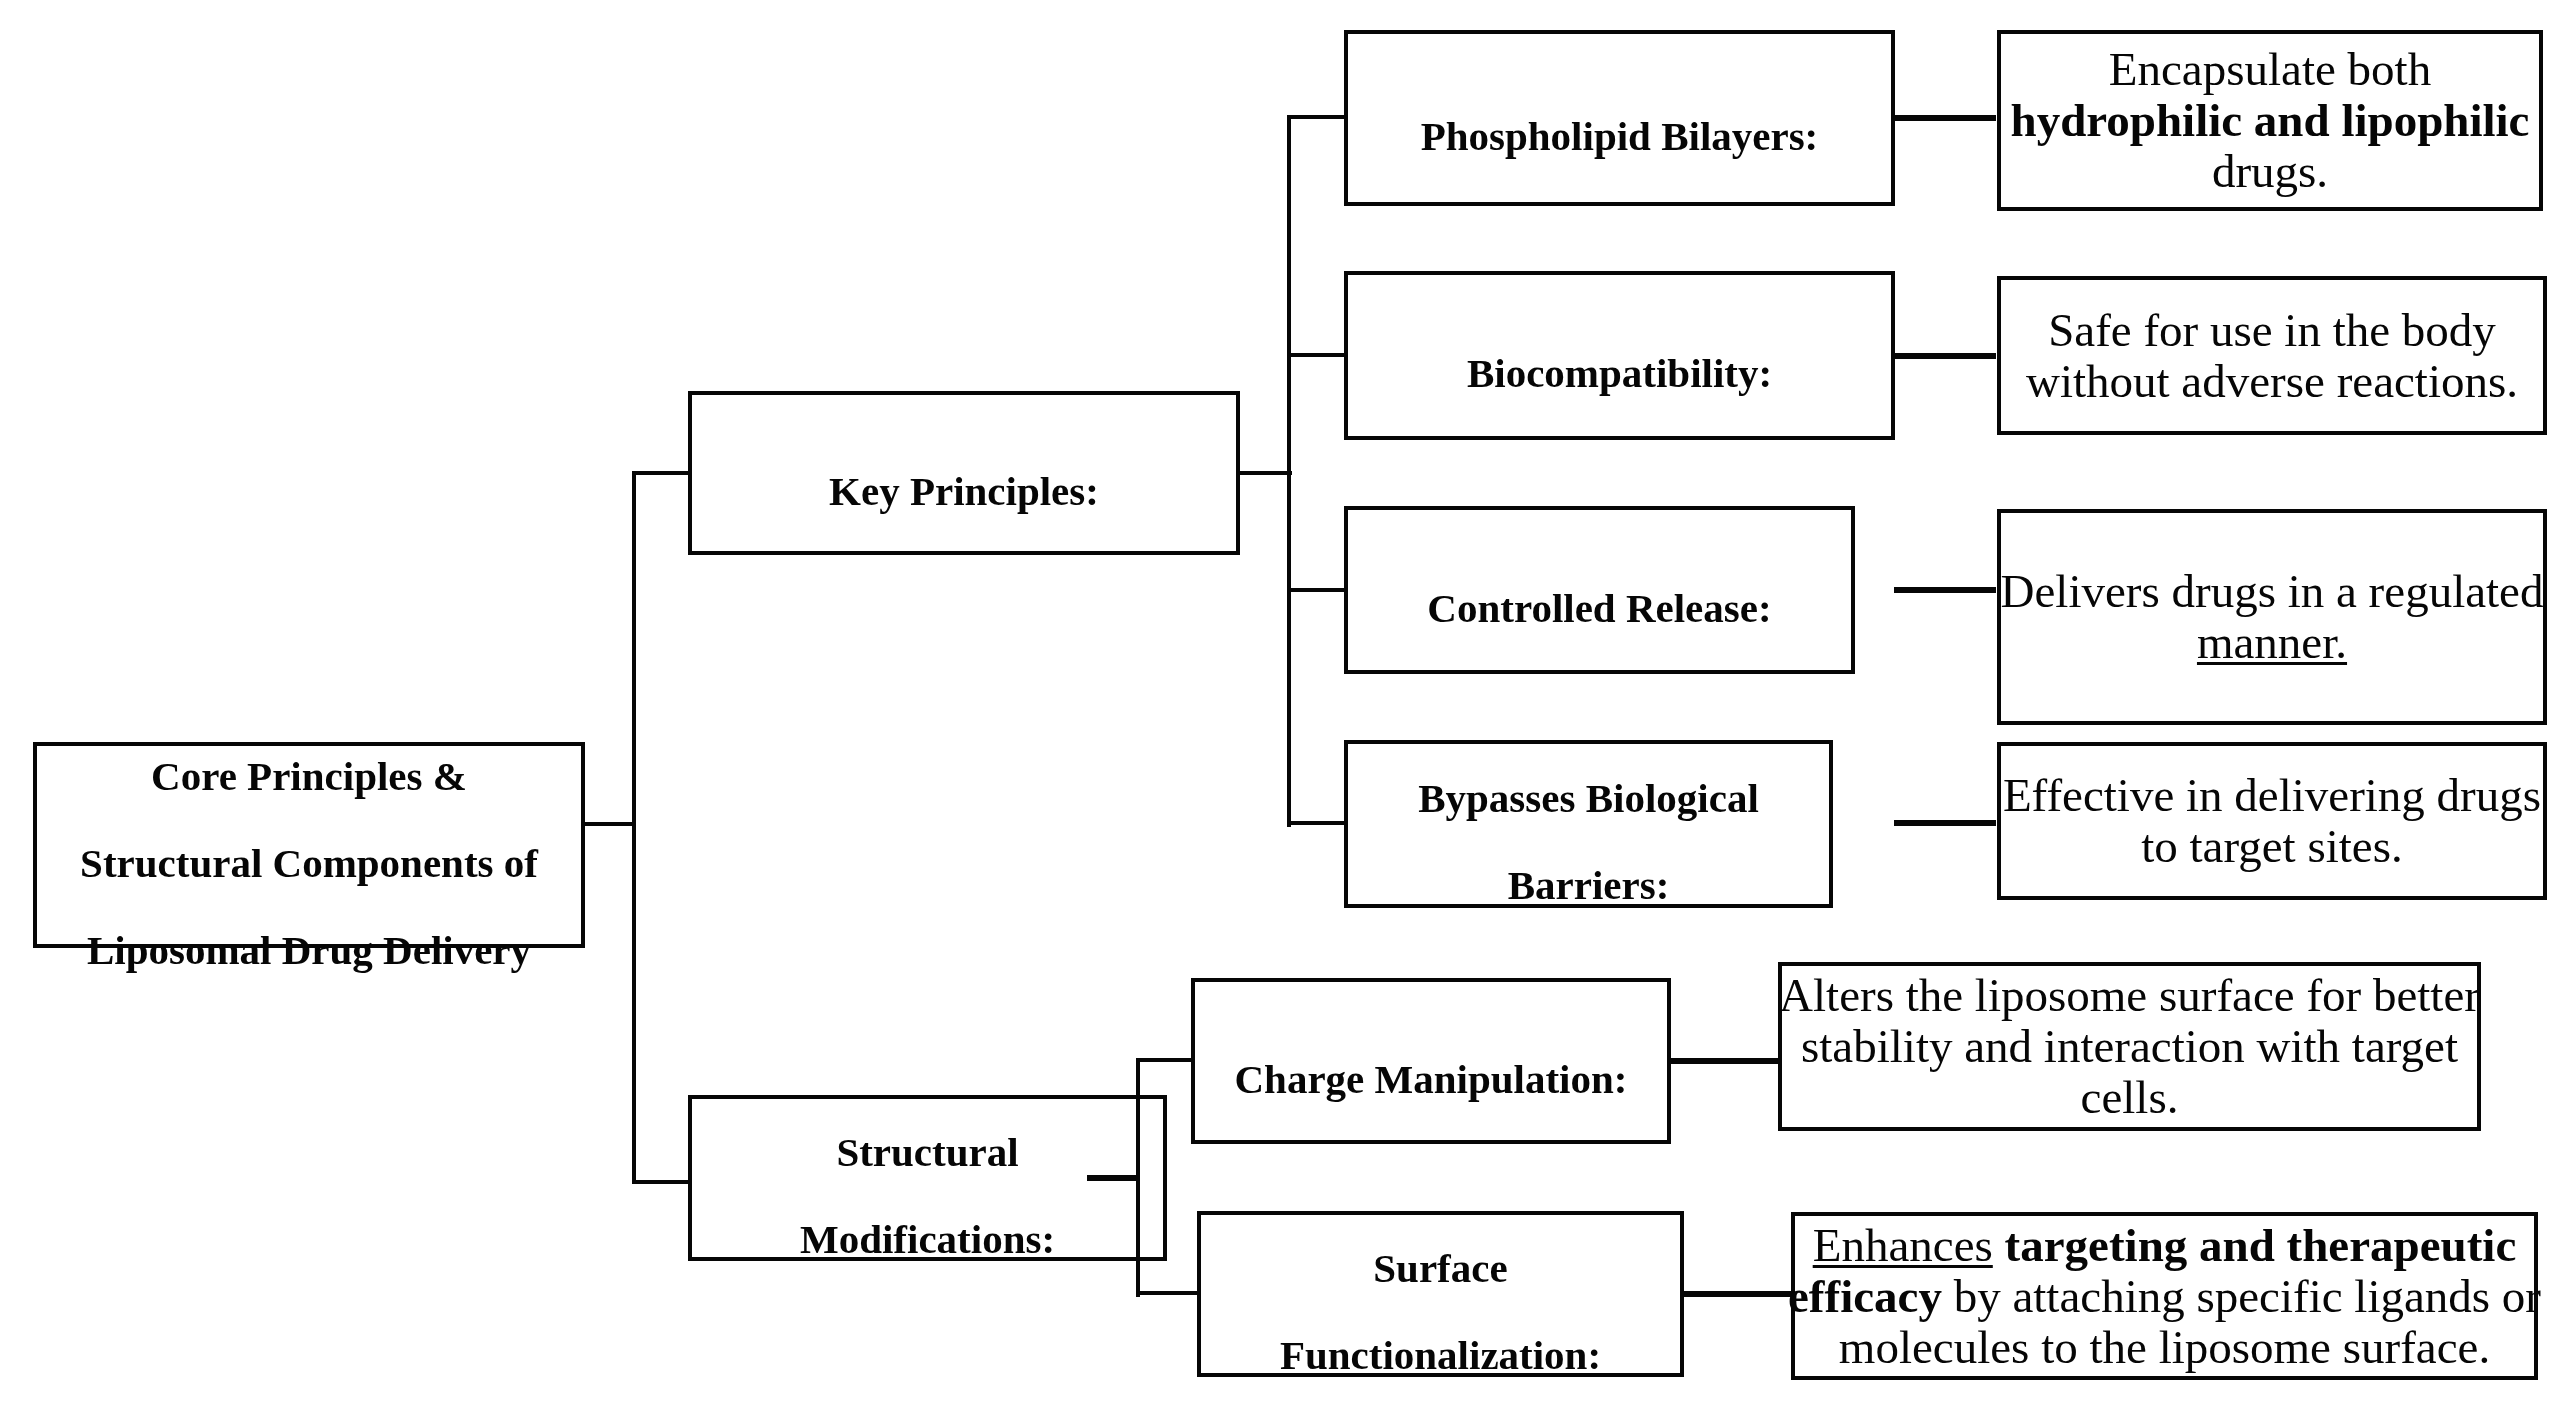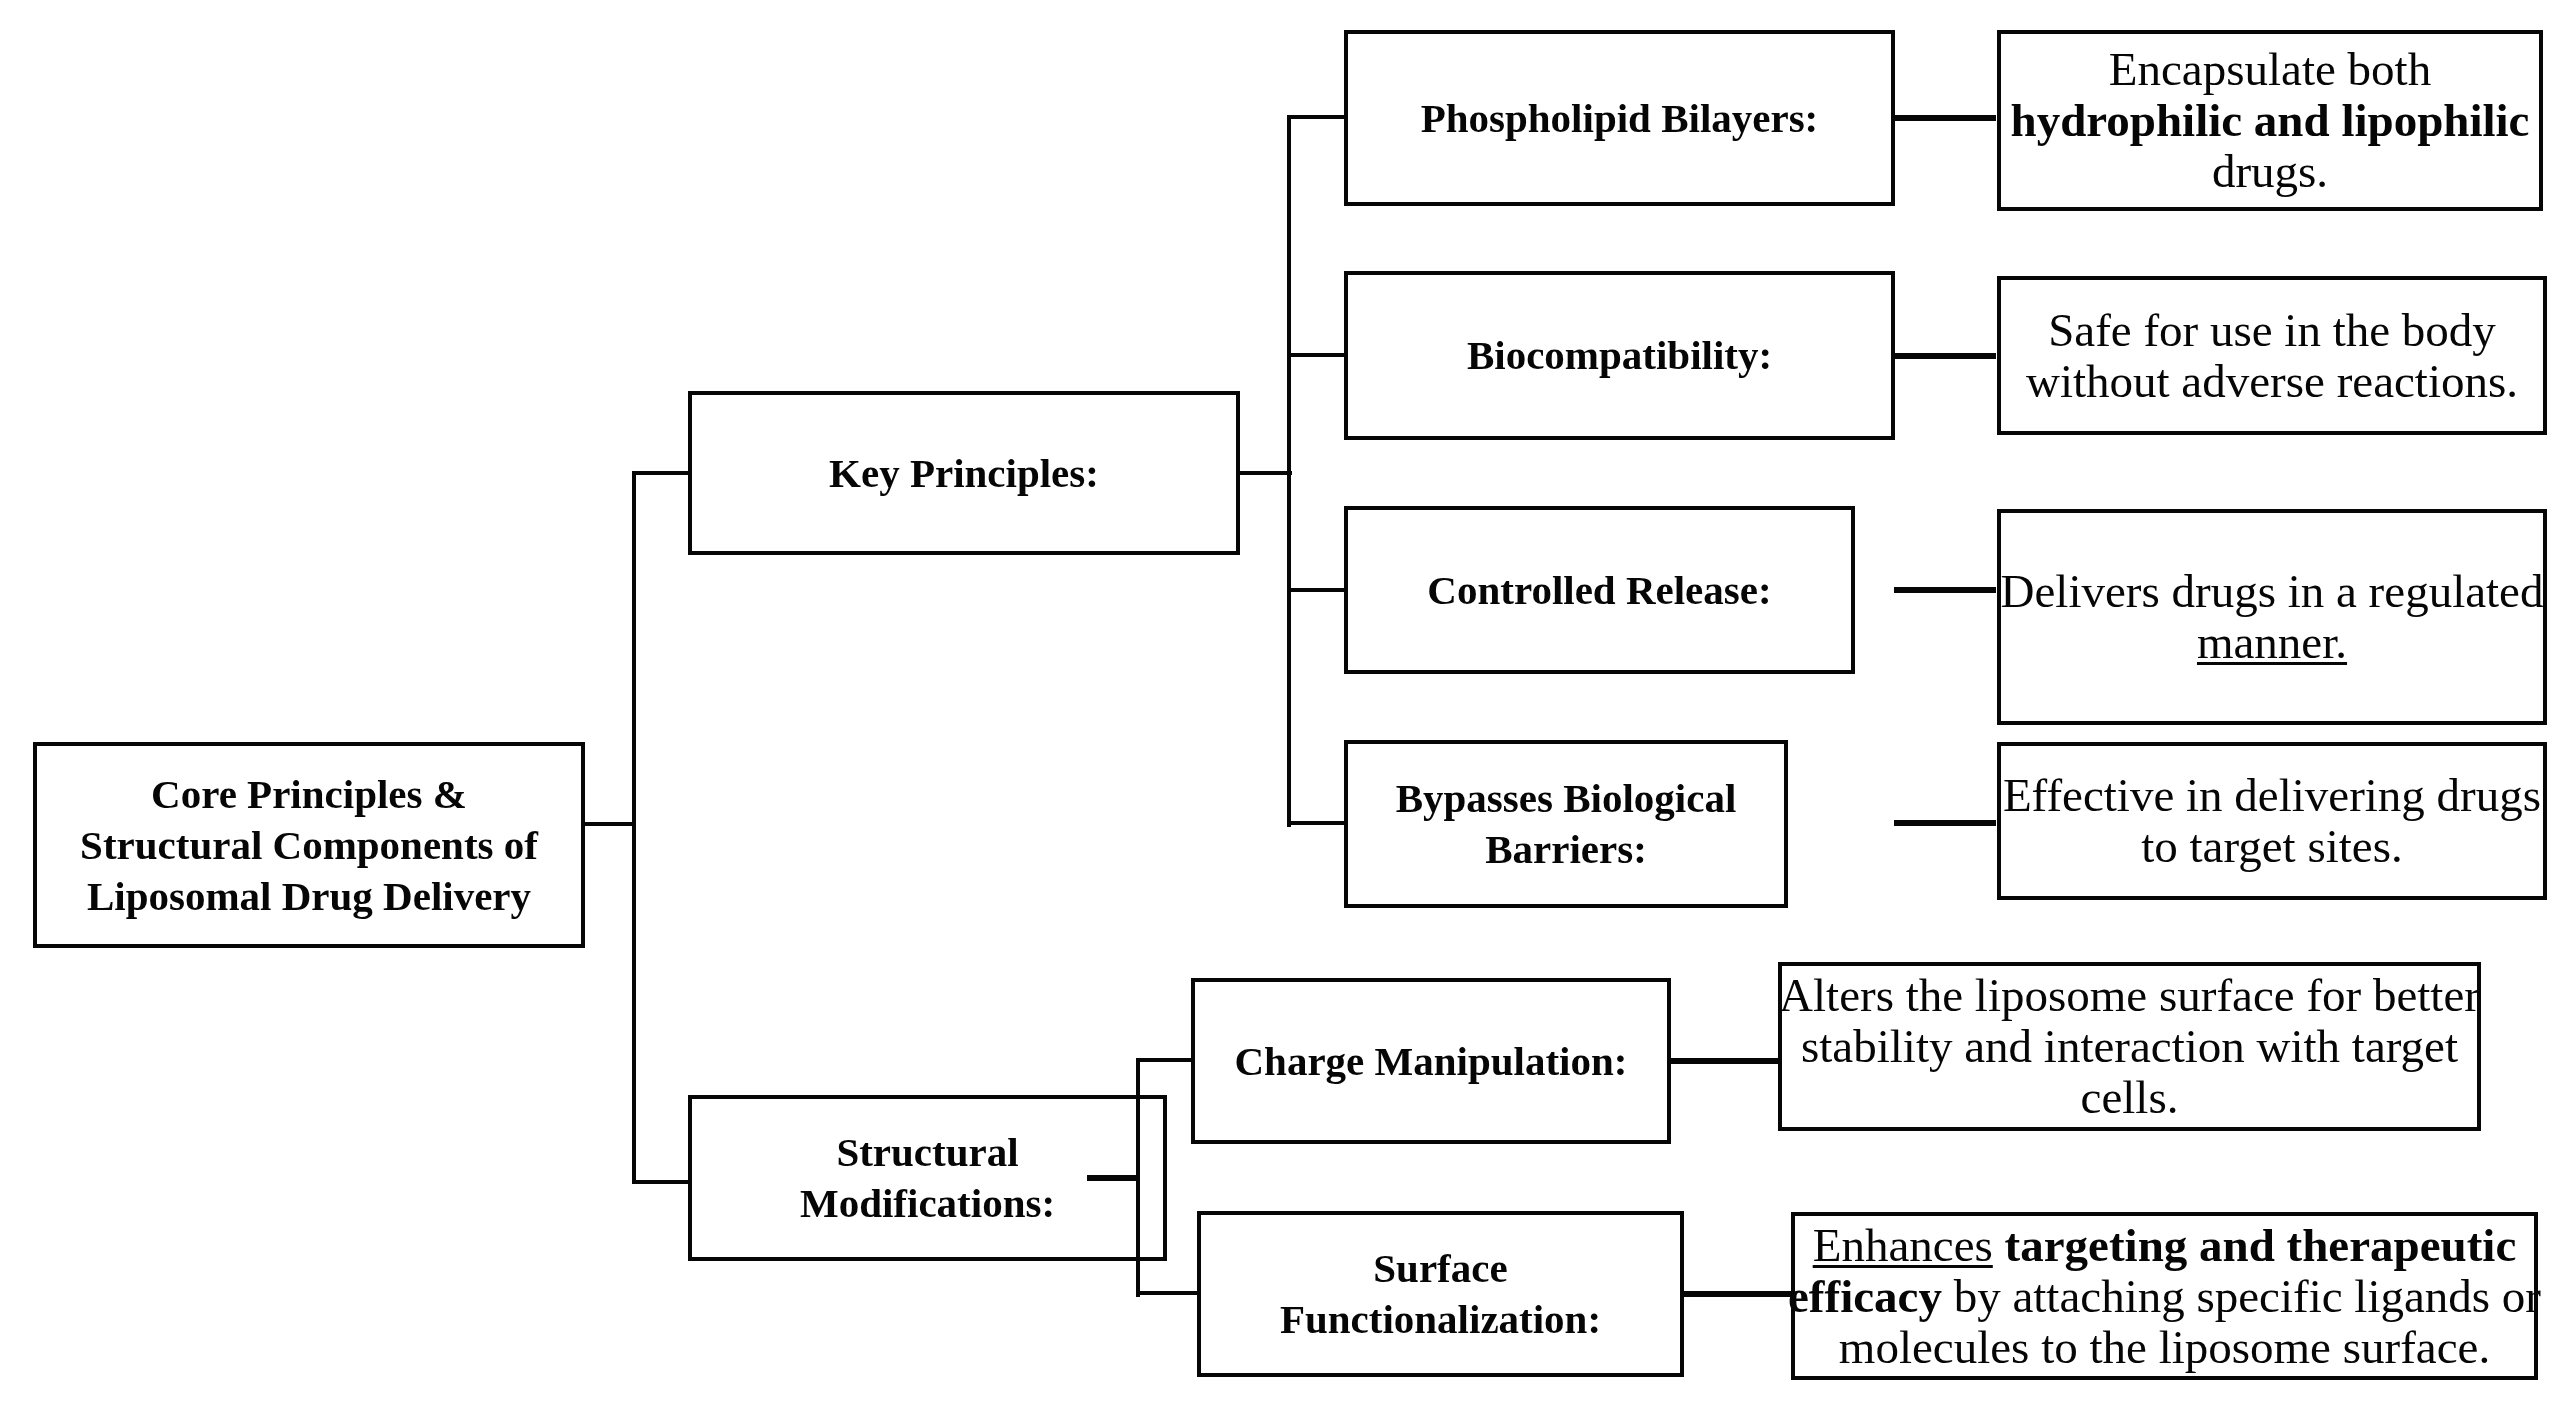--- a/index.html
+++ b/index.html
@@ -16,21 +16,21 @@
   .box {
     position:absolute;
     border:4.1px solid var(--ink);
     background:var(--background);
     display:flex; flex-direction:column;
     align-items:center; justify-content:center;
     text-align:center;
   }
   .box.root { border-width:4.8px; }
   .txt .tline { white-space:nowrap; line-height:51px; }
-  .label .tline { font-weight:700; font-size:41px; }
+  .label .tline { font-weight:700; font-size:41px;margin-top:36px; }
   .desc  .tline { font-weight:400; font-size:47px; }
   .desc .tline .b { font-weight:700; }
   .desc .tline .u { text-decoration:underline; text-decoration-thickness:2.8px; text-underline-offset:4.1px; }
   .line { position:absolute; background:var(--ink); }
 </style>
 </head>
 <body>
 
 <div class="canvas">
 
@@ -66,21 +66,21 @@
         <div class="tline">Biocompatibility:</div>
       </div>
   </div>
 
   <div class="box" style="left:1344px;top:506px;width:511px;height:168px">
     <div class="txt label">
         <div class="tline">Controlled Release:</div>
       </div>
   </div>
 
-  <div class="box" style="left:1344px;top:740px;width:444px;height:168px">
+  <div class="box" style="left:1344px;top:740px;width:489px;height:168px">
     <div class="txt label">
         <div class="tline">Bypasses Biological</div>
         <div class="tline">Barriers:</div>
       </div>
   </div>
 
   <div class="box" style="left:1997px;top:30px;width:546px;height:181px">
     <div class="txt desc">
         <div class="tline"><span>Encapsulate both</span></div>
         <div class="tline"><span class="b">hydrophilic and lipophilic</span></div>

